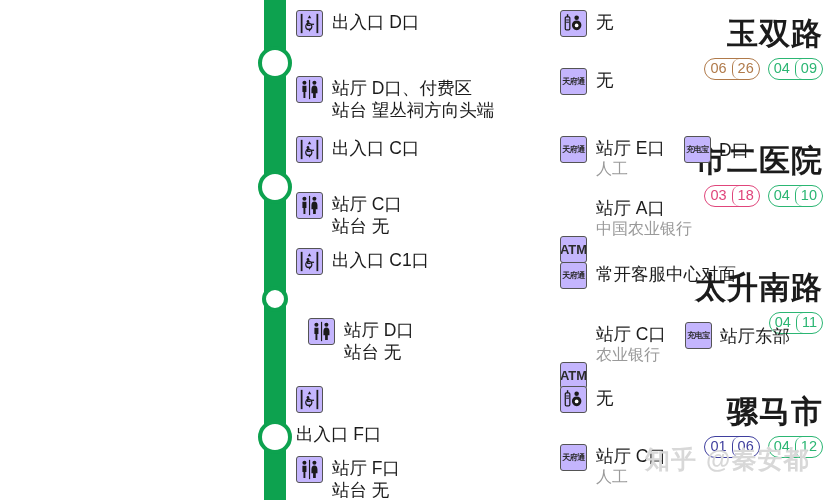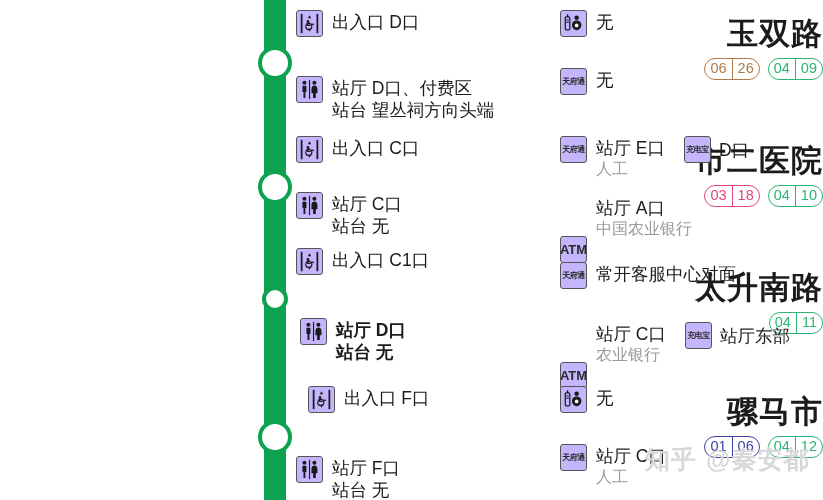--- a/index.html
+++ b/index.html
@@ -52,21 +52,21 @@
     height: 22px;
     font-size: 14.5px;
     line-height: 19px;
     font-weight: 500;
     background: #fff;
   }
   .line-badge .seg {
     padding: 0 5px;
     color: inherit;
   }
-  .line-badge .seg + .seg { border-left: 1.6px solid currentColor; }
+  .line-badge .seg + .seg { border-left: 1.6px solid currentColor; border-radius: 7px; }
 
   
   .fac-col-mid { position: absolute; left: 296px; width: 250px; }
   .fac-col-right { position: absolute; left: 560px; width: 263px; }
 
   .fac-row {
     position: absolute;
     display: flex;
     align-items: flex-start;
     gap: 9px;
@@ -268,37 +268,37 @@
           <path d="M8.6 12.2c0-1 .8-1.7 1.8-1.7h1.6v1.5h-1.4v1.4h2.6v1.5h-2.6c-1.2 0-2-.8-2-1.9z" fill="#1b1b1b"></path>
           <circle cx="11.2" cy="15.3" r="3.5" fill="none" stroke="#1b1b1b" stroke-width="1.3"></circle>
           <rect x="13.6" y="12.2" width="3.6" height="1.4" fill="#1b1b1b"></rect>
         </svg>
       </span>
       <span class="fac-text">
         <span>出入口 C1口</span>
       </span>
     </div>
 
-    <div class="fac-row" style="top:318px; left:4px;font-weight:bold;">
+    <div class="fac-row" style="top:318px; left:12px;">
       <span class="fac-icon">
         <svg width="21" height="21" viewBox="0 0 24 24">
           <circle cx="6.2" cy="4.2" r="2.3" fill="#1b1b1b"></circle>
           <path d="M3.9 7.6h4.6v7.2H7.3v7.0H5.1v-7.0H3.9z" fill="#1b1b1b"></path>
           <rect x="11.4" y="1" width="1.3" height="22" fill="#1b1b1b"></rect>
           <circle cx="17.6" cy="4.2" r="2.3" fill="#1b1b1b"></circle>
           <path d="M17.6 7.4c-2.2 0-3.4 1.6-3.4 4.6v4.2h1.9v5.6h3.1v-5.6h1.9v-4.2c0-3-1.3-4.6-3.5-4.6z" fill="#1b1b1b"></path>
         </svg>
       </span>
       <span class="fac-text">
         <span class="line2">站厅 D口</span>
         <span class="line2">站台 无</span>
       </span>
     </div>
 
-    <div class="fac-row" style="top:386px; left:12px;">
+    <div class="fac-row" style="top:386px; left:0;flex-direction:column;">
       <span class="fac-icon">
         <svg width="21" height="21" viewBox="0 0 24 24">
           <rect x="2" y="1" width="2" height="22" fill="#1b1b1b"></rect>
           <rect x="20" y="1" width="2" height="22" fill="#1b1b1b"></rect>
           <polygon points="12,2.5 10,6 14,6" fill="#1b1b1b"></polygon>
           <polygon points="12,21.5 10,18 14,18" fill="#1b1b1b"></polygon>
           <circle cx="10.2" cy="9.6" r="1.5" fill="#1b1b1b"></circle>
           <path d="M8.6 12.2c0-1 .8-1.7 1.8-1.7h1.6v1.5h-1.4v1.4h2.6v1.5h-2.6c-1.2 0-2-.8-2-1.9z" fill="#1b1b1b"></path>
           <circle cx="11.2" cy="15.3" r="3.5" fill="none" stroke="#1b1b1b" stroke-width="1.3"></circle>
           <rect x="13.6" y="12.2" width="3.6" height="1.4" fill="#1b1b1b"></rect>

